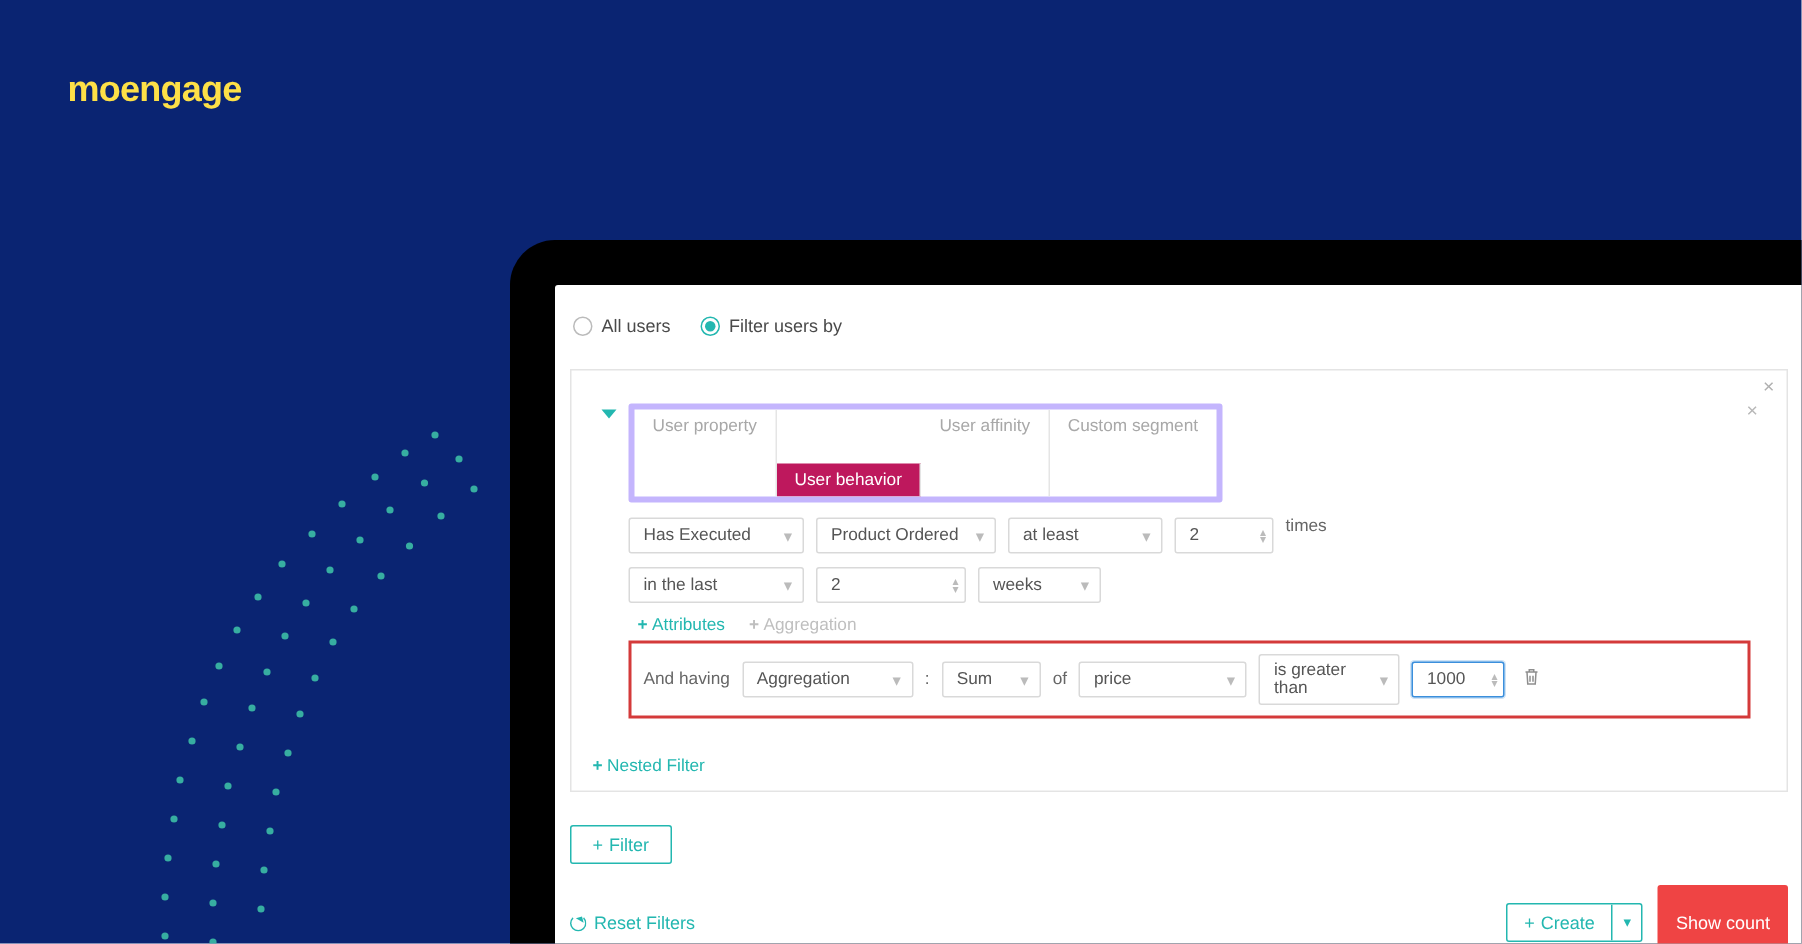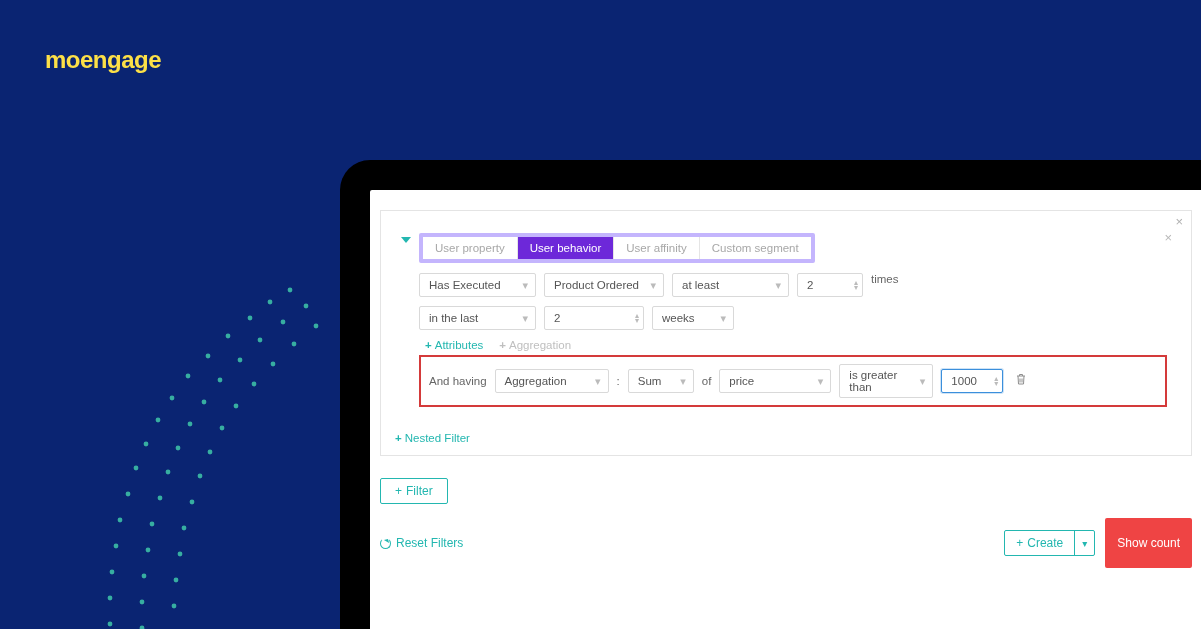--- a/index.html
+++ b/index.html
@@ -143,22 +143,23 @@
 }
 .tab {
   padding: 5px 12px;
   font-size: 11.5px;
   color: #a8a8a8;
   cursor: pointer;
   border-right: 1px solid #e5e5e5;
 }
 .tab:last-child { border-right: none; }
 .tab.active {
-  background: #6d28d9;
+  background: #be185d;
   color: #fff;
+  margin-top: 36px;
 }
 
 
 .form-row {
   display: flex;
   gap: 8px;
   margin-bottom: 9px;
   flex-wrap: wrap;
 }
 .select {
@@ -382,20 +383,30 @@
       <circle cx="114" cy="326" r="2.4"></circle>
     <circle cx="50" cy="344" r="2.4"></circle>
       <circle cx="82" cy="348" r="2.4"></circle>
   </g>
 </svg>
 
 <div class="device">
   <div class="screen">
     <div class="content">
 
+      <div class="radio-row">
+        <div class="radio">
+          <span class="radio-circle"></span>
+          <span>All users</span>
+        </div>
+        <div class="radio selected">
+          <span class="radio-circle"></span>
+          <span>Filter users by</span>
+        </div>
+      </div>
 
       <div class="outer-box">
         <span class="outer-close">×</span>
 
         <div class="inner-box">
           <span class="inner-dropdown-caret"></span>
           <span class="inner-close">×</span>
 
           <div class="tab-row">
             <div class="tab">User property</div>
@@ -406,21 +417,21 @@
 
           <div class="form-row">
             <div class="select" style="width:117px">
               <span>Has Executed</span>
                 <span class="caret">▾</span>
             </div>
             <div class="select" style="width:120px">
               <span>Product Ordered</span>
                 <span class="caret">▾</span>
             </div>
-            <div class="select" style="width:117px">
+            <div class="select" style="width:103px">
               <span>at least</span>
                 <span class="caret">▾</span>
             </div>
             <div class="num-input" style="width:66px">
               <span>2</span>
               <span class="stepper">
                   <span>▴</span>
                   <span>▾</span>
                 </span>
             </div>

